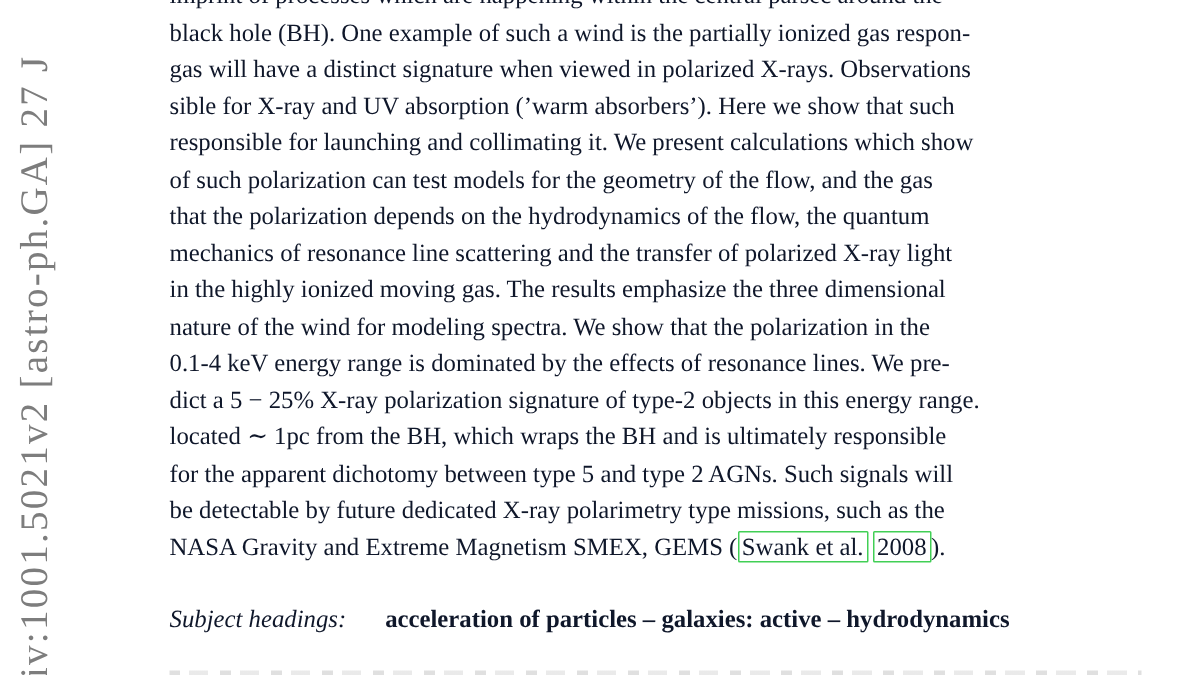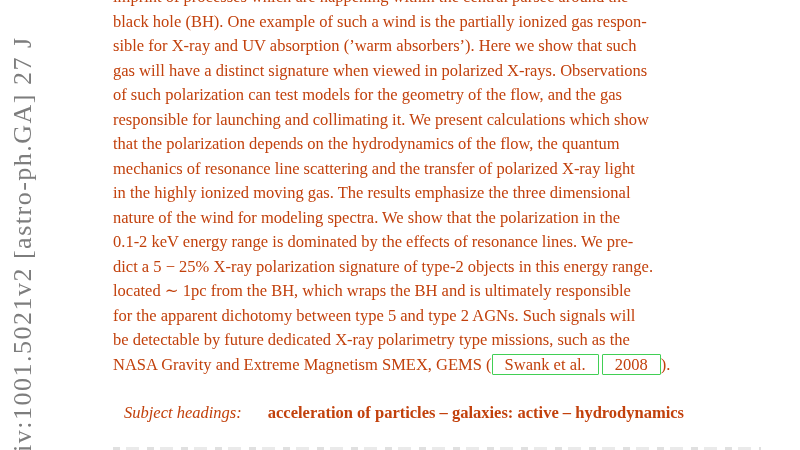--- a/index.html
+++ b/index.html
@@ -29,21 +29,21 @@
     letter-spacing: 1.5px;
     color: #7d7d7d;
   }
 
   
   .body-col {
     position: absolute;
     left: 113px;
     top: 0;
     width: 655px;
-    color: #c2410c;
+    color: #0f172a;
     font-size: 16.5px;
   }
   .line {
     height: 24.5px;
     line-height: 24.5px;
     overflow: hidden;
     text-align: justify;
     white-space: nowrap;
   }
   .line.just::after {
@@ -57,21 +57,21 @@
   }
   .line.last {
     text-align: left;
   }
 
   
   .cite-box {
     display: inline-block;
     border: 1.5px solid #41cf55;
     border-radius: 1px;
-    padding: 0 12px;
+    padding: 0 2px;
     line-height: 19px;
     margin-bottom: 1px;
     vertical-align: baseline;
     cursor: pointer;
   }
   .cite-box.year {
     margin-left: 3px;
   }
 
   
@@ -84,21 +84,20 @@
     white-space: nowrap;
   }
   .subject-line::after {
     content: "";
     display: inline-block;
     width: 100%;
     height: 0;
   }
   .subject-label {
     font-style: italic;
-    margin-left: 11px;
   }
   .subject-text {
     margin-left: 26px;
     font-weight: bold;
   }
 
   
   .cut-line-hint {
     position: absolute;
     left: 113px;
@@ -118,29 +117,29 @@
 </head>
 <body>
 
 <div class="page">
 
   <div class="watermark">iv:1001.5021v2 [astro-ph.GA] 27 J</div>
 
   <div class="body-col">
     <div class="line just first">imprint of processes which are happening within the central parsec around the</div>
     <div class="line just">black hole (BH). One example of such a wind is the partially ionized gas respon-</div>
+    <div class="line just">gas will have a distinct signature when viewed in polarized X-rays. Observations</div>
     <div class="line just">sible for X-ray and UV absorption (’warm absorbers’). Here we show that such</div>
-    <div class="line just">gas will have a distinct signature when viewed in polarized X-rays. Observations</div>
+    <div class="line just">responsible for launching and collimating it. We present calculations which show</div>
     <div class="line just">of such polarization can test models for the geometry of the flow, and the gas</div>
-    <div class="line just">responsible for launching and collimating it. We present calculations which show</div>
     <div class="line just">that the polarization depends on the hydrodynamics of the flow, the quantum</div>
     <div class="line just">mechanics of resonance line scattering and the transfer of polarized X-ray light</div>
     <div class="line just">in the highly ionized moving gas. The results emphasize the three dimensional</div>
     <div class="line just">nature of the wind for modeling spectra. We show that the polarization in the</div>
-    <div class="line just">0.1-2 keV energy range is dominated by the effects of resonance lines. We pre-</div>
+    <div class="line just">0.1-4 keV energy range is dominated by the effects of resonance lines. We pre-</div>
     <div class="line just">dict a 5 − 25% X-ray polarization signature of type-2 objects in this energy range.</div>
     <div class="line just">located ∼ 1pc from the BH, which wraps the BH and is ultimately responsible</div>
     <div class="line just">for the apparent dichotomy between type 5 and type 2 AGNs. Such signals will</div>
     <div class="line just">be detectable by future dedicated X-ray polarimetry type missions, such as the</div>
 
     <div class="line last">
       <span>NASA Gravity and Extreme Magnetism SMEX, GEMS (</span><span class="cite-box author">Swank et al.</span><span class="cite-box year">2008</span><span>).</span>
     </div>
 
     <div class="subject-line">

